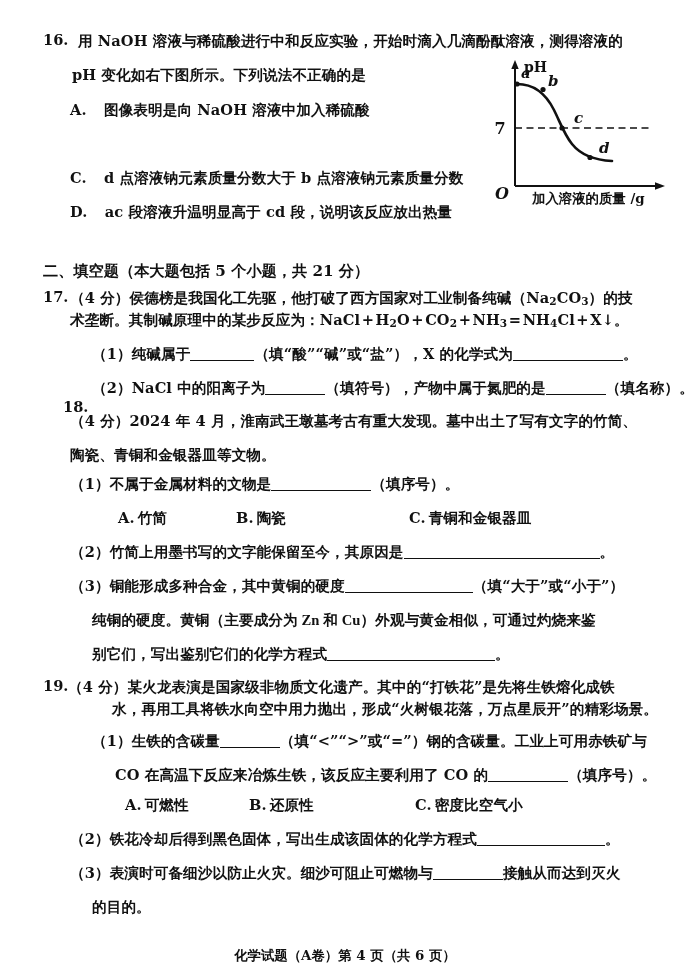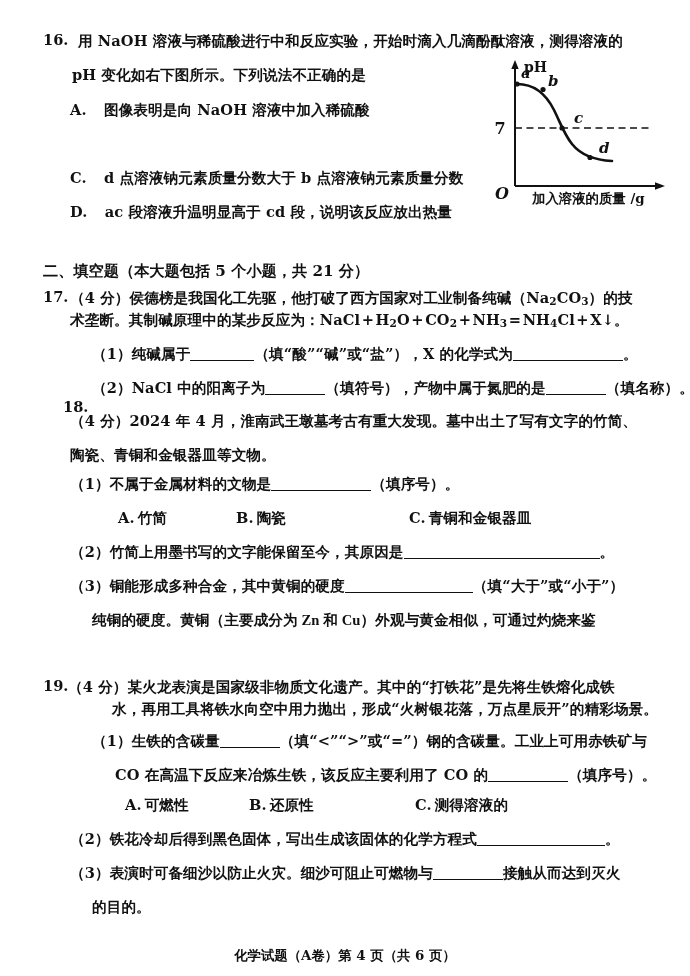--- a/index.html
+++ b/index.html
@@ -196,36 +196,39 @@
   </div>
 
   <div class="line" style="left:70px; top:542px;">
     <span>（2）竹简上用墨书写的文字能保留至今，其原因是</span><span class="blank b196"></span><span>。</span>
   </div>
 
   <div class="line" style="left:70px; top:576px;">
     <span>（3）铜能形成多种合金，其中黄铜的硬度</span><span class="blank b128"></span><span>（填“大于”或“小于”）</span>
   </div>
   <div class="line" style="left:92px; top:610px;font-family:Liberation Serif, serif;">纯铜的硬度。黄铜（主要成分为 Zn 和 Cu）外观与黄金相似，可通过灼烧来鉴</div>
+  <div class="line" style="left:92px; top:644px;">
+    <span>别它们，写出鉴别它们的化学方程式</span><span class="blank b168"></span><span>。</span>
+  </div>
 
   <div class="qnum" style="left:43px; top:677px;">19.</div>
   <div class="line" style="left:68px; top:677px;text-align:center;">
     <span>（4 分）</span><span>某火龙表演是国家级非物质文化遗产。其中的“打铁花”是先将生铁熔化成铁</span>
   </div>
   <div class="line" style="left:68px; top:699px;margin-left:44px;">水，再用工具将铁水向空中用力抛出，形成“火树银花落，万点星辰开”的精彩场景。</div>
 
   <div class="line" style="left:92px; top:731px;">
     <span>（1）生铁的含碳量</span><span class="blank b60"></span><span>（填“&lt;”“&gt;”或“=”）钢的含碳量。工业上可用赤铁矿与</span>
   </div>
   <div class="line" style="left:115px; top:765px;">
     <span>CO 在高温下反应来冶炼生铁，该反应主要利用了 CO 的</span><span class="blank b80"></span><span>（填序号）。</span>
   </div>
 
   <div class="line" style="left:125px; top:795px;">
-    <span class="opt-col" style="width:124px"><span>A.</span> <span>可燃性</span></span><span class="opt-col" style="width:166px"><span>B.</span> <span>还原性</span></span><span class="opt-col"><span>C.</span> <span>测得溶液的</span></span>
+    <span class="opt-col" style="width:124px"><span>A.</span> <span>可燃性</span></span><span class="opt-col" style="width:166px"><span>B.</span> <span>还原性</span></span><span class="opt-col"><span>C.</span> <span>密度比空气小</span></span>
   </div>
 
   <div class="line" style="left:70px; top:829px;">
     <span>（2）铁花冷却后得到黑色固体，写出生成该固体的化学方程式</span><span class="blank b128"></span><span>。</span>
   </div>
 
   <div class="line" style="left:70px; top:863px;">
     <span>（3）表演时可备细沙以防止火灾。细沙可阻止可燃物与</span><span class="blank b70"></span><span>接触从而达到灭火</span>
   </div>
   <div class="line" style="left:92px; top:897px;">的目的。</div>

